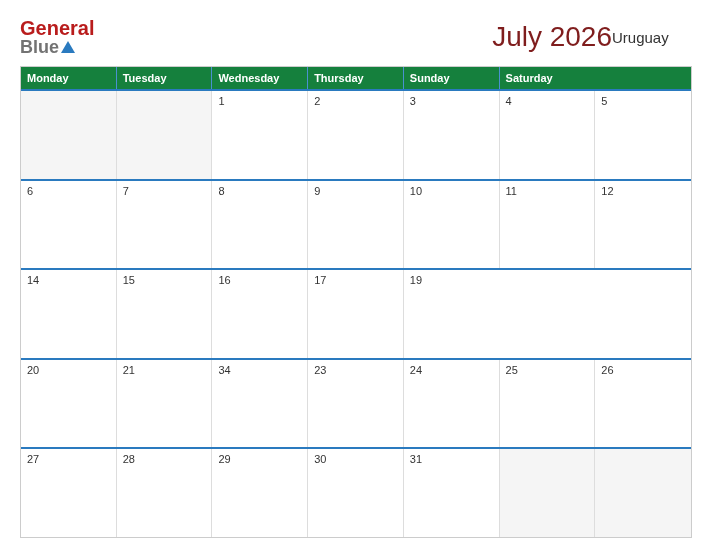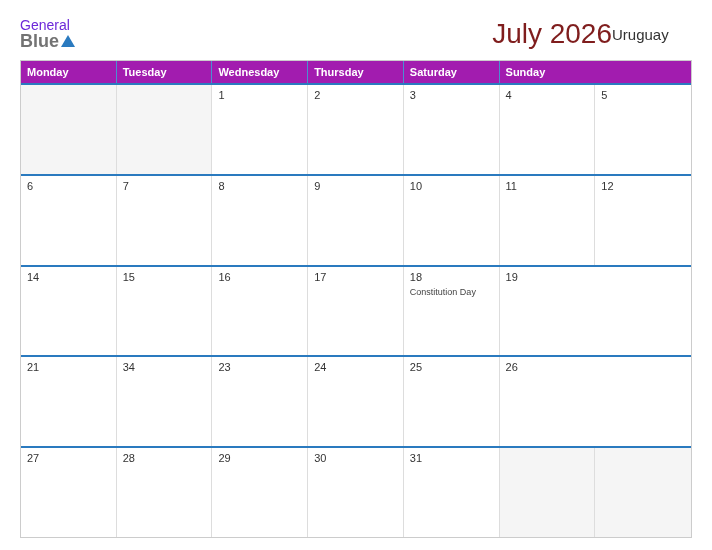--- a/index.html
+++ b/index.html
@@ -23,23 +23,23 @@
       justify-content: space-between;
       margin-bottom: 10px;
     }
     .logo {
       display: flex;
       flex-direction: column;
       align-items: flex-start;
       line-height: 1;
     }
     .logo-general {
-      font-size: 14px;
-      font-weight: normal;
-      color: #6d28d9;
+      font-size: 20px;
+      font-weight: bold;
+      color: #b91c1c;
       letter-spacing: 0;
     }
     .logo-blue {
       font-size: 18px;
       font-weight: bold;
       color: #737373;
       display: flex;
       align-items: center;
     }
     .logo-triangle {
@@ -66,21 +66,21 @@
     }
     .calendar {
       border: 1px solid #ccc;
       flex: 1;
       display: flex;
       flex-direction: column;
     }
     .cal-header {
       display: grid;
       grid-template-columns: repeat(7, 1fr);
-      background: #a21caf;
+      background: #15803d;
     }
     .cal-header-cell {
       color: #fff;
       font-size: 11px;
       font-weight: bold;
       padding: 5px 6px;
       text-align: left;
       border-right: 1px solid #4a90d0;
     }
     .cal-header-cell:last-child {
@@ -143,22 +143,22 @@
     <div class="title">July 2026</div>
     <div class="country">Uruguay</div>
   </div>
 
   <div class="calendar">
     <div class="cal-header">
       <div class="cal-header-cell">Monday</div>
       <div class="cal-header-cell">Tuesday</div>
       <div class="cal-header-cell">Wednesday</div>
       <div class="cal-header-cell">Thursday</div>
+      <div class="cal-header-cell">Sunday</div>
       <div class="cal-header-cell">Saturday</div>
-      <div class="cal-header-cell">Sunday</div>
     </div>
     <div class="cal-body">
 
       <div class="week-row">
         <div class="cal-day empty"></div>
         <div class="cal-day empty"></div>
         <div class="cal-day">
             <span class="day-num">1</span>
           </div>
         <div class="cal-day">
@@ -206,29 +206,28 @@
         <div class="cal-day">
             <span class="day-num">15</span>
           </div>
         <div class="cal-day">
             <span class="day-num">16</span>
           </div>
         <div class="cal-day">
             <span class="day-num">17</span>
           </div>
         <div class="cal-day">
-          <span class="day-num">18</span>
-          <span class="day-event">Constitution Day</span>
-        </div>
-        <div class="cal-day">
             <span class="day-num">19</span>
           </div>
       </div>
 
       <div class="week-row">
+        <div class="cal-day">
+            <span class="day-num">20</span>
+          </div>
         <div class="cal-day">
             <span class="day-num">21</span>
           </div>
         <div class="cal-day">
             <span class="day-num">34</span>
           </div>
         <div class="cal-day">
             <span class="day-num">23</span>
           </div>
         <div class="cal-day">

